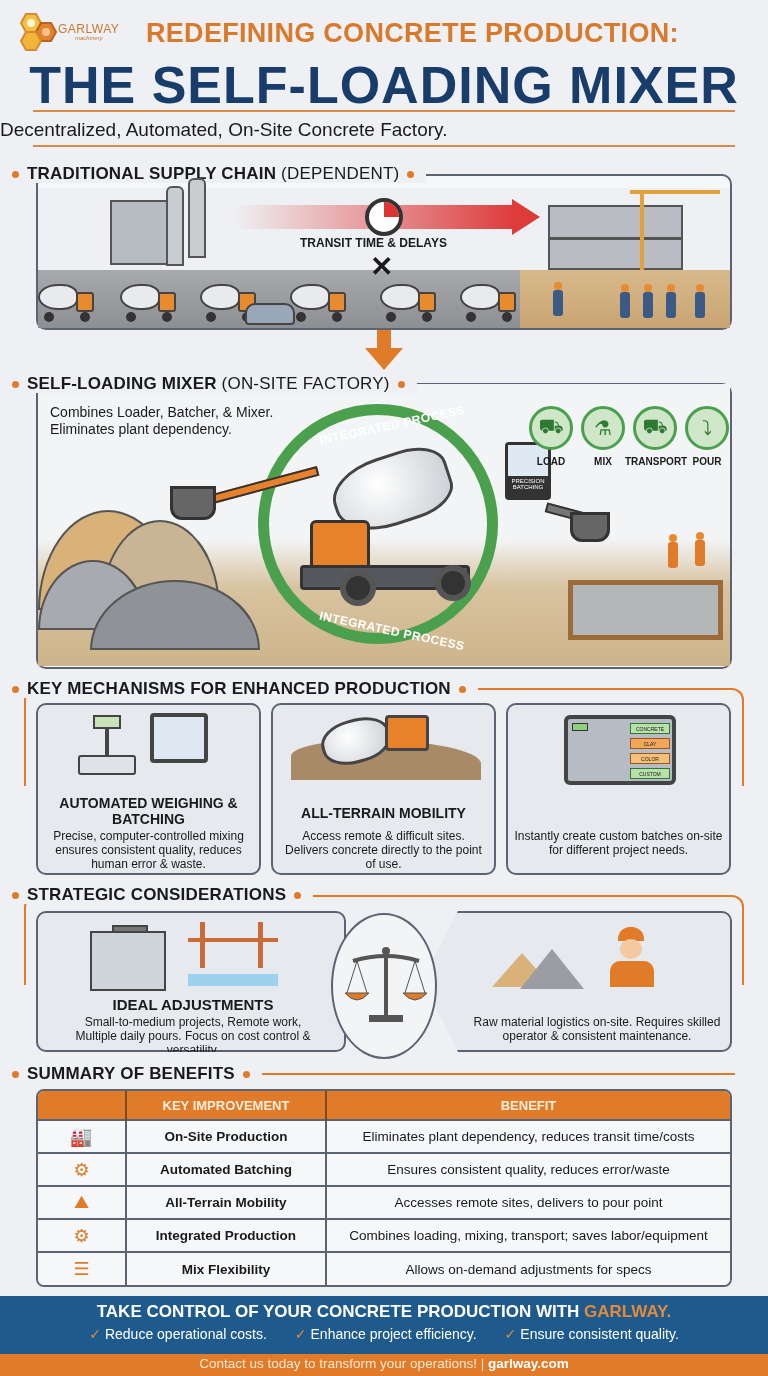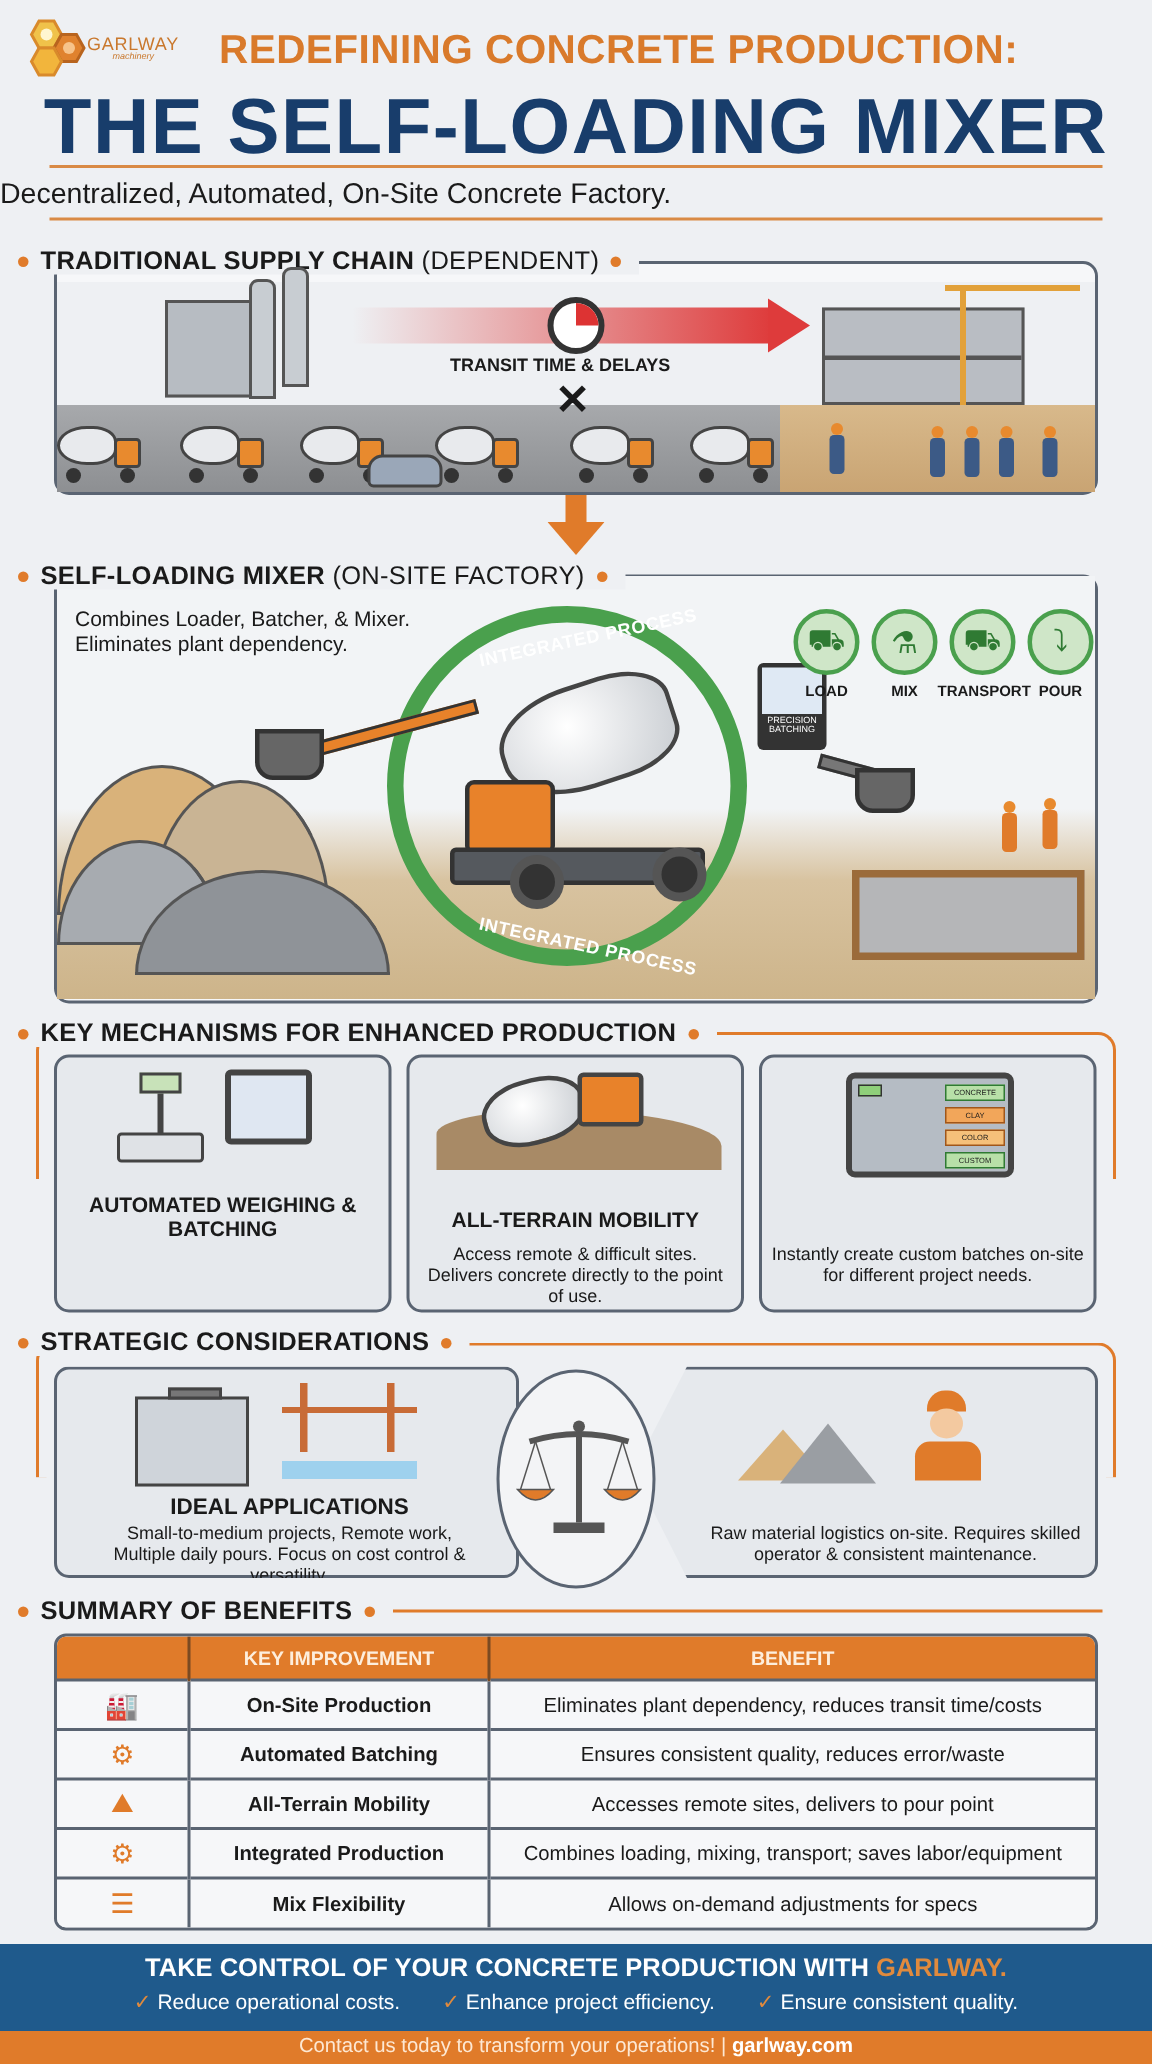--- a/index.html
+++ b/index.html
@@ -236,20 +236,21 @@
   <span class="linebg"><span class="dot"></span><span>KEY MECHANISMS FOR ENHANCED PRODUCTION</span><span class="dot"></span></span>
 </div>
 <div class="abs card" style="left:36px;top:703px;width:225px;height:172px">
   <div style="position:absolute;left:40px;top:10px;width:58px;height:60px">
     <div style="position:absolute;left:15px;top:0;width:28px;height:14px;background:#c8e2b9;border:2px solid #444"></div>
     <div style="position:absolute;left:27px;top:14px;width:4px;height:28px;background:#444"></div>
     <div style="position:absolute;left:0;top:40px;width:58px;height:20px;background:#dfe2e6;border:2px solid #444;border-radius:3px"></div>
   </div>
   <div style="position:absolute;left:112px;top:8px;width:58px;height:50px;background:#dfe7f2;border:4px solid #444;border-radius:4px"></div>
   <div class="card-title" style="position:absolute;left:8px;top:90px;width:205px">AUTOMATED WEIGHING &amp; BATCHING</div>
+  <div class="card-text" style="position:absolute;left:6px;top:124px;width:209px">Precise, computer-controlled mixing ensures consistent quality, reduces human error &amp; waste.</div>
 </div>
 <div class="abs card" style="left:271px;top:703px;width:225px;height:172px">
   <div style="position:absolute;left:18px;top:35px;width:190px;height:40px;background:#a88a66;border-radius:40% 60% 0 0"></div>
   <div style="position:absolute;left:48px;top:14px;width:70px;height:44px;background:radial-gradient(circle at 40% 35%,#fff,#c8ccd1);border:3px solid #444;border-radius:45%;transform:rotate(-15deg)"></div>
   <div style="position:absolute;left:112px;top:10px;width:44px;height:36px;background:#e8822a;border:3px solid #444;border-radius:4px"></div>
   <div class="card-title" style="position:absolute;left:8px;top:100px;width:205px">ALL-TERRAIN MOBILITY</div>
   <div class="card-text" style="position:absolute;left:6px;top:124px;width:209px">Access remote &amp; difficult sites. Delivers concrete directly to the point of use.</div>
 </div>
 <div class="abs card" style="left:506px;top:703px;width:225px;height:172px">
   <div style="position:absolute;left:56px;top:10px;width:112px;height:70px;background:#b5bcc4;border:4px solid #444;border-radius:6px">
@@ -268,21 +269,21 @@
 </div>
 <div class="abs card" style="left:36px;top:911px;width:310px;height:141px;clip-path:polygon(0 0,310px 0,346px 70px,310px 141px,0 141px)">
   <div style="position:absolute;left:52px;top:18px;width:76px;height:60px;background:#cfd4da;border:2px solid #444">
     <div style="position:absolute;left:20px;top:-8px;width:36px;height:8px;background:#777;border:2px solid #444"></div>
   </div>
   <div style="position:absolute;left:150px;top:25px;width:90px;height:42px;border-top:4px solid #c86b36">
     <div style="position:absolute;left:12px;top:-20px;width:5px;height:46px;background:#c86b36"></div>
     <div style="position:absolute;left:70px;top:-20px;width:5px;height:46px;background:#c86b36"></div>
     <div style="position:absolute;left:0;top:32px;width:90px;height:12px;background:#9ed1ee"></div>
   </div>
-  <div class="card-title" style="position:absolute;left:0;top:84px;width:310px;font-size:15px">IDEAL APPLICATIONS</div>
+  <div class="card-title" style="position:absolute;left:0;top:84px;width:310px;font-size:15px">IDEAL ADJUSTMENTS</div>
   <div class="card-text" style="position:absolute;left:25px;top:102px;width:260px">Small-to-medium projects, Remote work, Multiple daily pours. Focus on cost control &amp; versatility.</div>
 </div>
 <div class="abs card" style="left:422px;top:911px;width:310px;height:141px;clip-path:polygon(36px 0,310px 0,310px 141px,36px 141px,0 70px)">
   <div style="position:absolute;left:68px;top:40px;width:0;height:0;border-left:30px solid transparent;border-right:30px solid transparent;border-bottom:34px solid #d9b27a"></div>
   <div style="position:absolute;left:96px;top:36px;width:0;height:0;border-left:32px solid transparent;border-right:32px solid transparent;border-bottom:40px solid #9a9ea3"></div>
   <div style="position:absolute;left:186px;top:14px;width:44px;height:60px">
     <div style="position:absolute;left:8px;top:0;width:26px;height:14px;background:#e07b2a;border-radius:12px 12px 0 0"></div>
     <div style="position:absolute;left:10px;top:12px;width:22px;height:20px;background:#f3c9a0;border-radius:50%"></div>
     <div style="position:absolute;left:0;top:34px;width:44px;height:26px;background:#e07b2a;border-radius:10px 10px 0 0"></div>
   </div>

